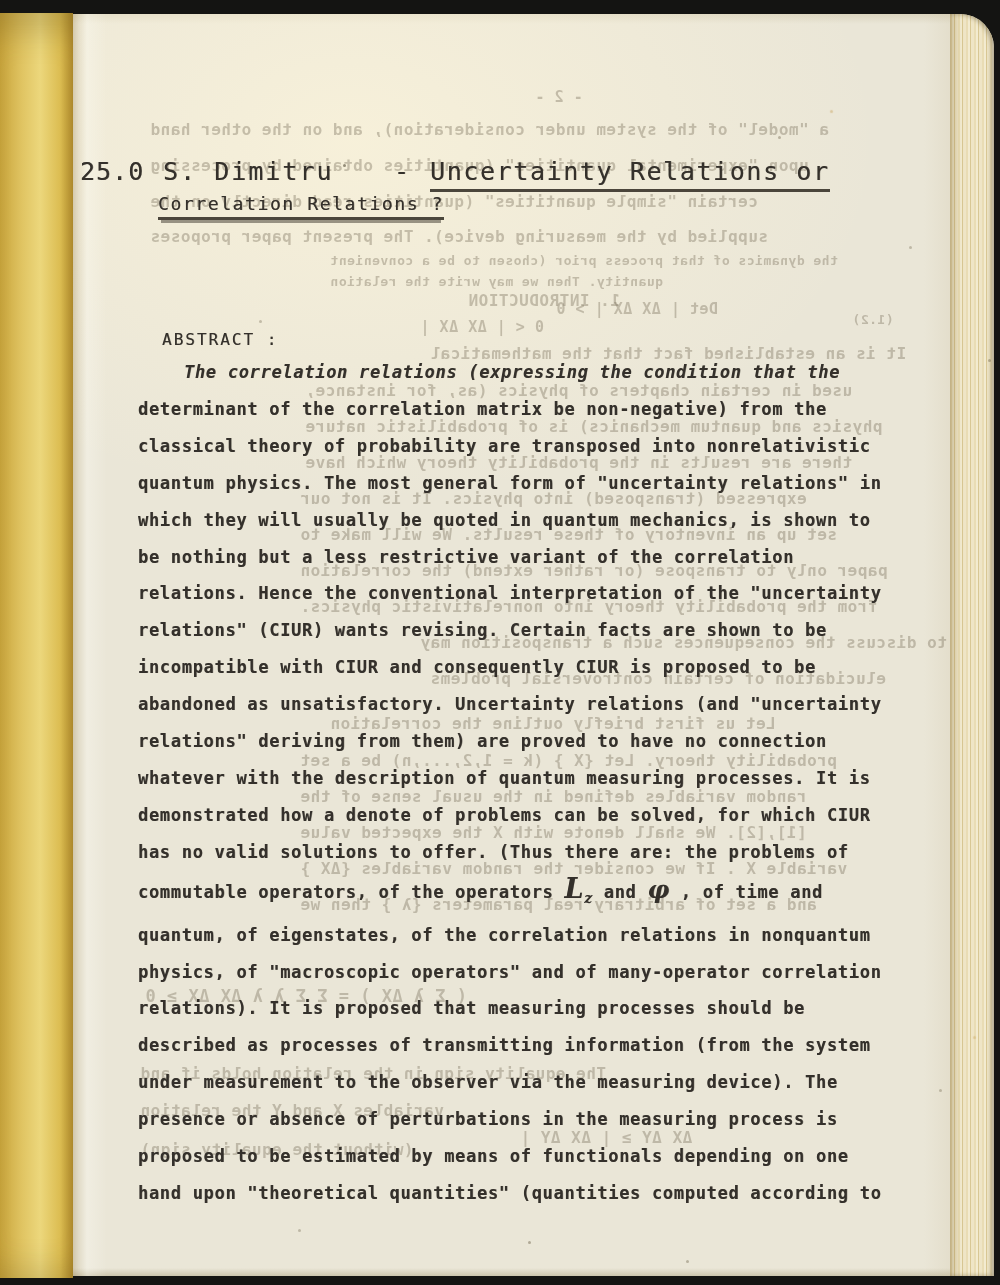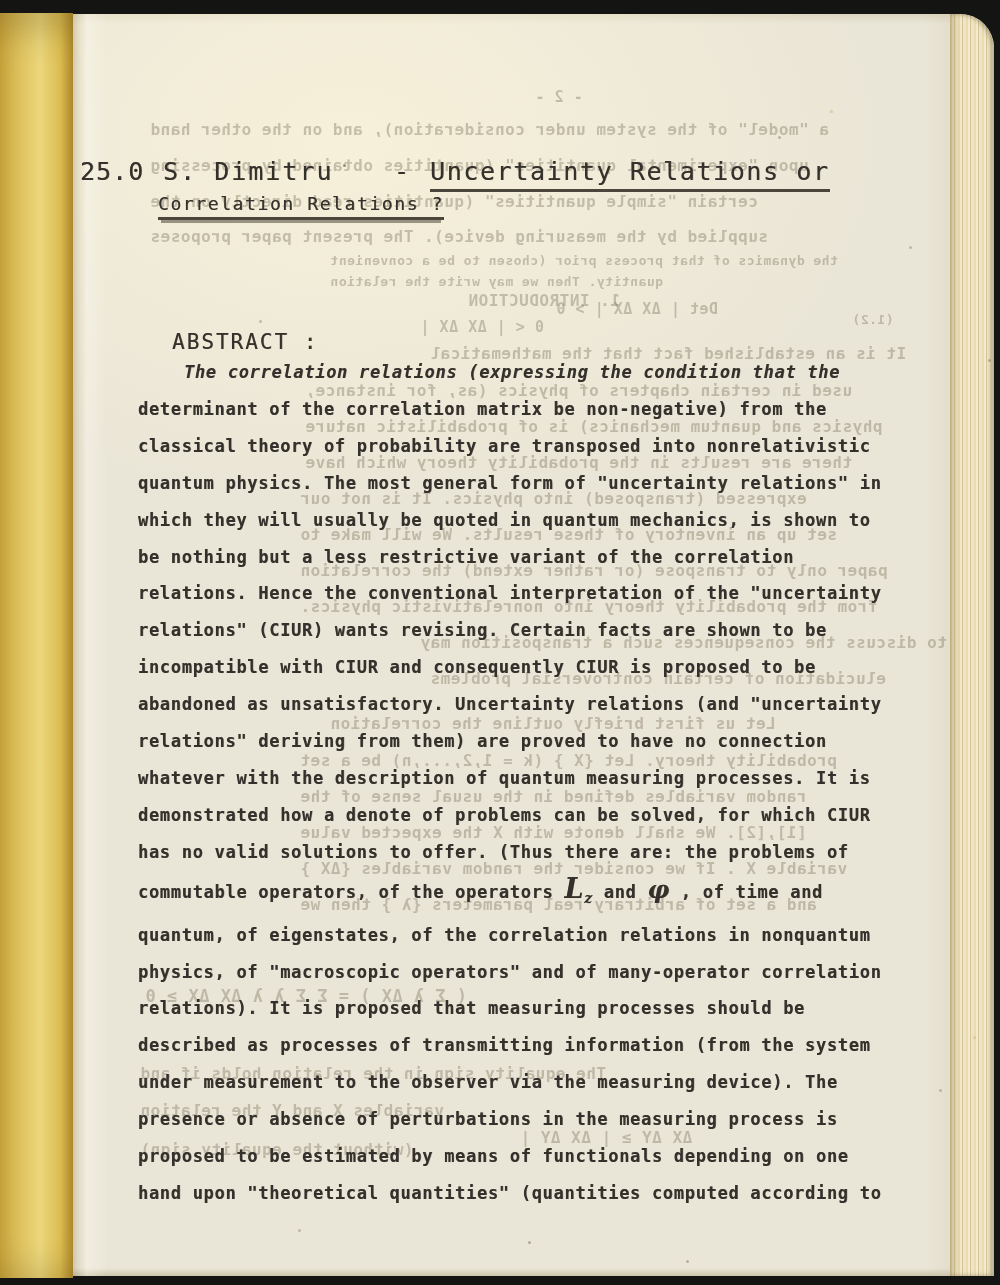--- a/index.html
+++ b/index.html
@@ -76,21 +76,21 @@
   .title1{
     position:absolute;left:430px;top:157px;font-size:25px;letter-spacing:1.6px;
     border-bottom:3px solid rgba(56,51,42,0.9);padding-bottom:3px;
   }
   .title2{
     position:absolute;left:158px;top:193px;font-size:18px;letter-spacing:1.6px;
     border-bottom:3px solid rgba(56,51,42,0.9);padding-bottom:3px;
     box-shadow:0 6px 0 -3px rgba(59,54,44,0.5);
   }
   .abstract-heading{
-    position:absolute;left:172px;top:330px;font-size:21px;letter-spacing:2px;
+    position:absolute;left:162px;top:330px;font-size:16px;letter-spacing:2px;
   }
   
   .abstract-body{
     position:absolute;left:138px;top:354px;width:760px;z-index:3;
     font-size:17px;line-height:36.9px;letter-spacing:0.7px;font-weight:bold;
     color:var(--ink);
     text-shadow:0.4px 0.3px 0.5px rgba(52,48,40,0.5);
   }
   .body-line{white-space:nowrap;}
   .body-line.indent{text-indent:46px;font-style:italic;}

